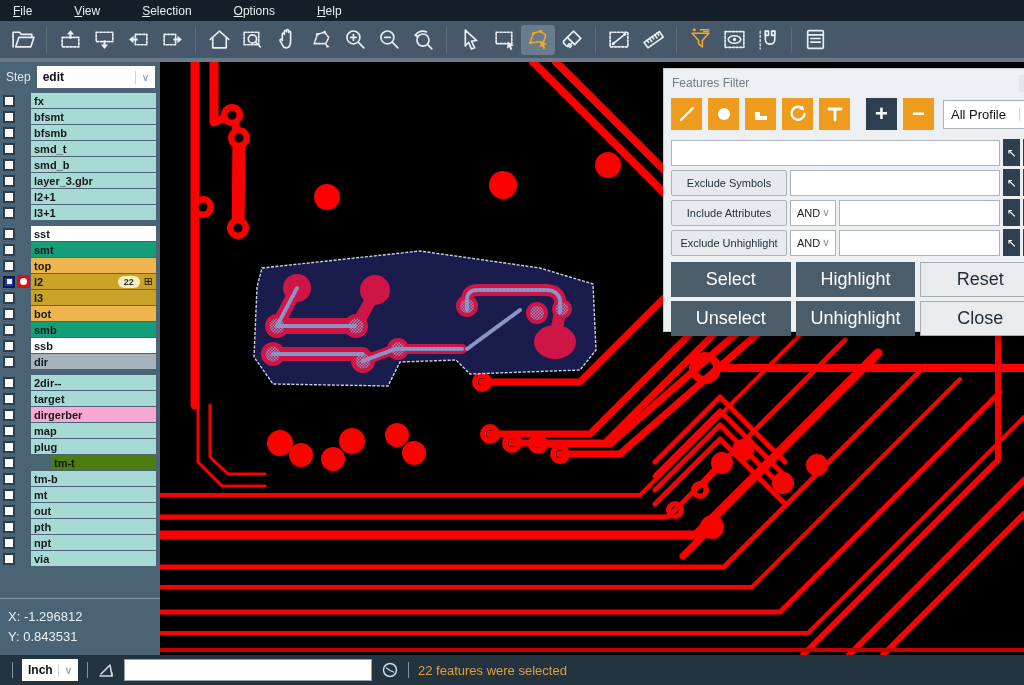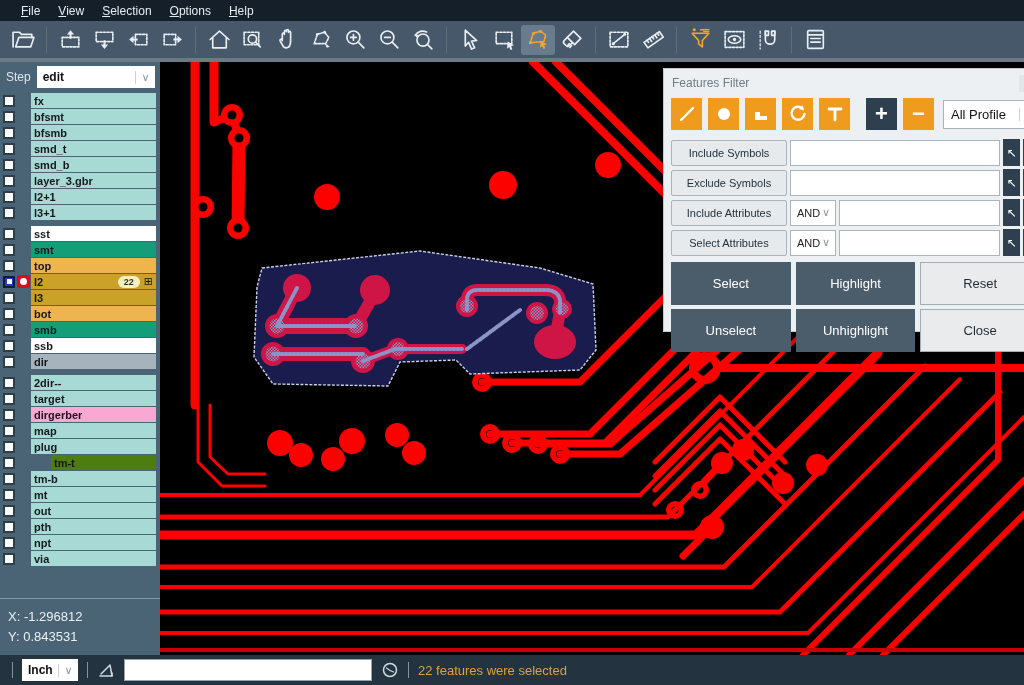--- a/index.html
+++ b/index.html
@@ -1,20 +1,20 @@
 <!DOCTYPE html>
 <html style="--trace-red: #fb0200; --trace-dark-red: #c80000; --selection-fill: #1a1c4e; --selection-outline: #c9d1e7; --selected-feature: #ce1546; --hatch-blue: #8a94c6; --accent-orange: #f3a62d; --canvas-bg: #000000;"><head>
 <meta charset="utf-8">
 <style>
   html,body{margin:0;padding:0;background:#222;}
   *{box-sizing:border-box;font-family:"Liberation Sans","DejaVu Sans",sans-serif;}
   .app{position:relative;width:1024px;height:685px;background:#000;overflow:hidden;}
 
   
-  .menubar{height:21px;background:#141f29;display:flex;align-items:center;padding-left:12px;}
+  .menubar{height:21px;background:#141f29;display:flex;align-items:center;padding-left:4px;gap:24px;}
   .menu-item{color:#e6edf2;font-size:12px;padding:2px 9px;cursor:default;}
   .menu-item u{text-decoration:underline;}
 
   
   .toolbar{height:41px;background:#46586a;display:flex;align-items:center;padding-left:6px;border-bottom:4px solid #6b7a87;}
   .tb{width:34px;height:30px;border-radius:3px;display:flex;align-items:center;justify-content:center;flex:none;}
   .tb.active{background:#697c8d;}
   .tsep{width:1px;height:26px;background:#5e6f7c;margin:0 6px;flex:none;}
   svg.ti{stroke:#e8eef3;fill:none;stroke-width:1.6;stroke-linecap:round;stroke-linejoin:round;}
   svg.ti .fil{fill:#e8eef3;stroke:none;}
@@ -63,21 +63,21 @@
   .d-plus{background:#2e4050;margin-left:10px;font-size:22px;}
   .d-minus{font-size:22px;}
   .d-profile{margin-left:auto;width:97px;height:29px;background:#fff;border:1px solid #a9b3ba;display:flex;align-items:center;font-size:13px;padding-left:7px;justify-content:space-between;color:#111;}
   .f-row{display:flex;align-items:center;margin:3px 7px;gap:3px;height:27px;}
   .f-label{width:116px;height:26px;background:#e7eaec;border:1px solid #aab4ba;font-size:11px;display:flex;align-items:center;justify-content:center;color:#23333d;border-radius:2px;flex:none;}
   .f-and{width:46px;height:26px;background:#fff;border:1px solid #aab4ba;font-size:11px;display:flex;align-items:center;padding:0 3px 0 6px;justify-content:space-between;color:#222;flex:none;}
   .f-input{flex:1;height:26px;background:#fff;border:1px solid #aab4ba;min-width:0;}
   .f-arrow{width:17px;height:27px;background:#2e4050;color:#fff;font-size:12px;display:flex;align-items:center;justify-content:center;flex:none;position:relative;}
   .f-arrow .plus{position:absolute;top:1px;right:2px;font-size:8px;}
   .d-actions{display:grid;grid-template-columns:1fr 1fr 1fr;gap:4px 5px;margin:6px 7px;}
-  .act{height:43px;display:flex;align-items:center;justify-content:center;font-size:13px;}
+  .act{height:35px;display:flex;align-items:center;justify-content:center;font-size:18px;}
   .act.dark{background:#4b5c6b;color:#fff;}
   .act.light{background:#e9ebed;border:1px solid #a2adb4;color:#1e2c36;}
 
   
   .statusbar{position:absolute;left:0;right:0;bottom:0;height:30px;background:#233440;display:flex;align-items:center;gap:9px;padding-left:12px;}
   .sb-sep{width:1px;height:16px;background:#8494a0;flex:none;}
   .sb-units{width:56px;height:22px;background:#fff;display:flex;align-items:center;font-size:12px;font-weight:700;padding-left:6px;justify-content:space-between;color:#111;flex:none;}
   .sb-input{width:248px;height:22px;background:#fff;border:1px solid #97a3ab;flex:none;}
   .sb-msg{color:#dfa03c;font-size:13px;white-space:nowrap;}
   svg.sbi{stroke:#cfd9df;fill:none;stroke-width:1.5;stroke-linecap:round;stroke-linejoin:round;}
@@ -601,21 +601,20 @@
         </div>
       <div class="d-tbtn d-plus">+</div>
       <div class="d-tbtn d-minus">−</div>
       <div class="d-profile">
         <span>All Profile</span>
         <span class="chev">∨</span>
       </div>
     </div>
 
     <div class="f-row">
-      <div class="f-label">Include Symbols</div>
       <input class="f-input" value="" style="">
       <div class="f-arrow">↖</div>
       <div class="f-arrow">↖<span class="plus">+</span></div>
     </div>
     <div class="f-row">
       <div class="f-label">Exclude Symbols</div>
       <input class="f-input" value="" style="">
       <div class="f-arrow">↖</div>
       <div class="f-arrow">↖<span class="plus">+</span></div>
     </div>
@@ -623,21 +622,21 @@
       <div class="f-label">Include Attributes</div>
       <div class="f-and">
           <span>AND</span>
           <span class="chev" style="border:none">∨</span>
         </div>
       <input class="f-input" value="" style="">
       <div class="f-arrow">↖</div>
       <div class="f-arrow">↖<span class="plus">+</span></div>
     </div>
     <div class="f-row">
-      <div class="f-label">Select Attributes</div>
+      <div class="f-label">Exclude Unhighlight</div>
       <div class="f-and">
           <span>AND</span>
           <span class="chev" style="border:none">∨</span>
         </div>
       <input class="f-input" value="" style="">
       <div class="f-arrow">↖</div>
       <div class="f-arrow">↖<span class="plus">+</span></div>
     </div>
 
     <div class="d-actions">

